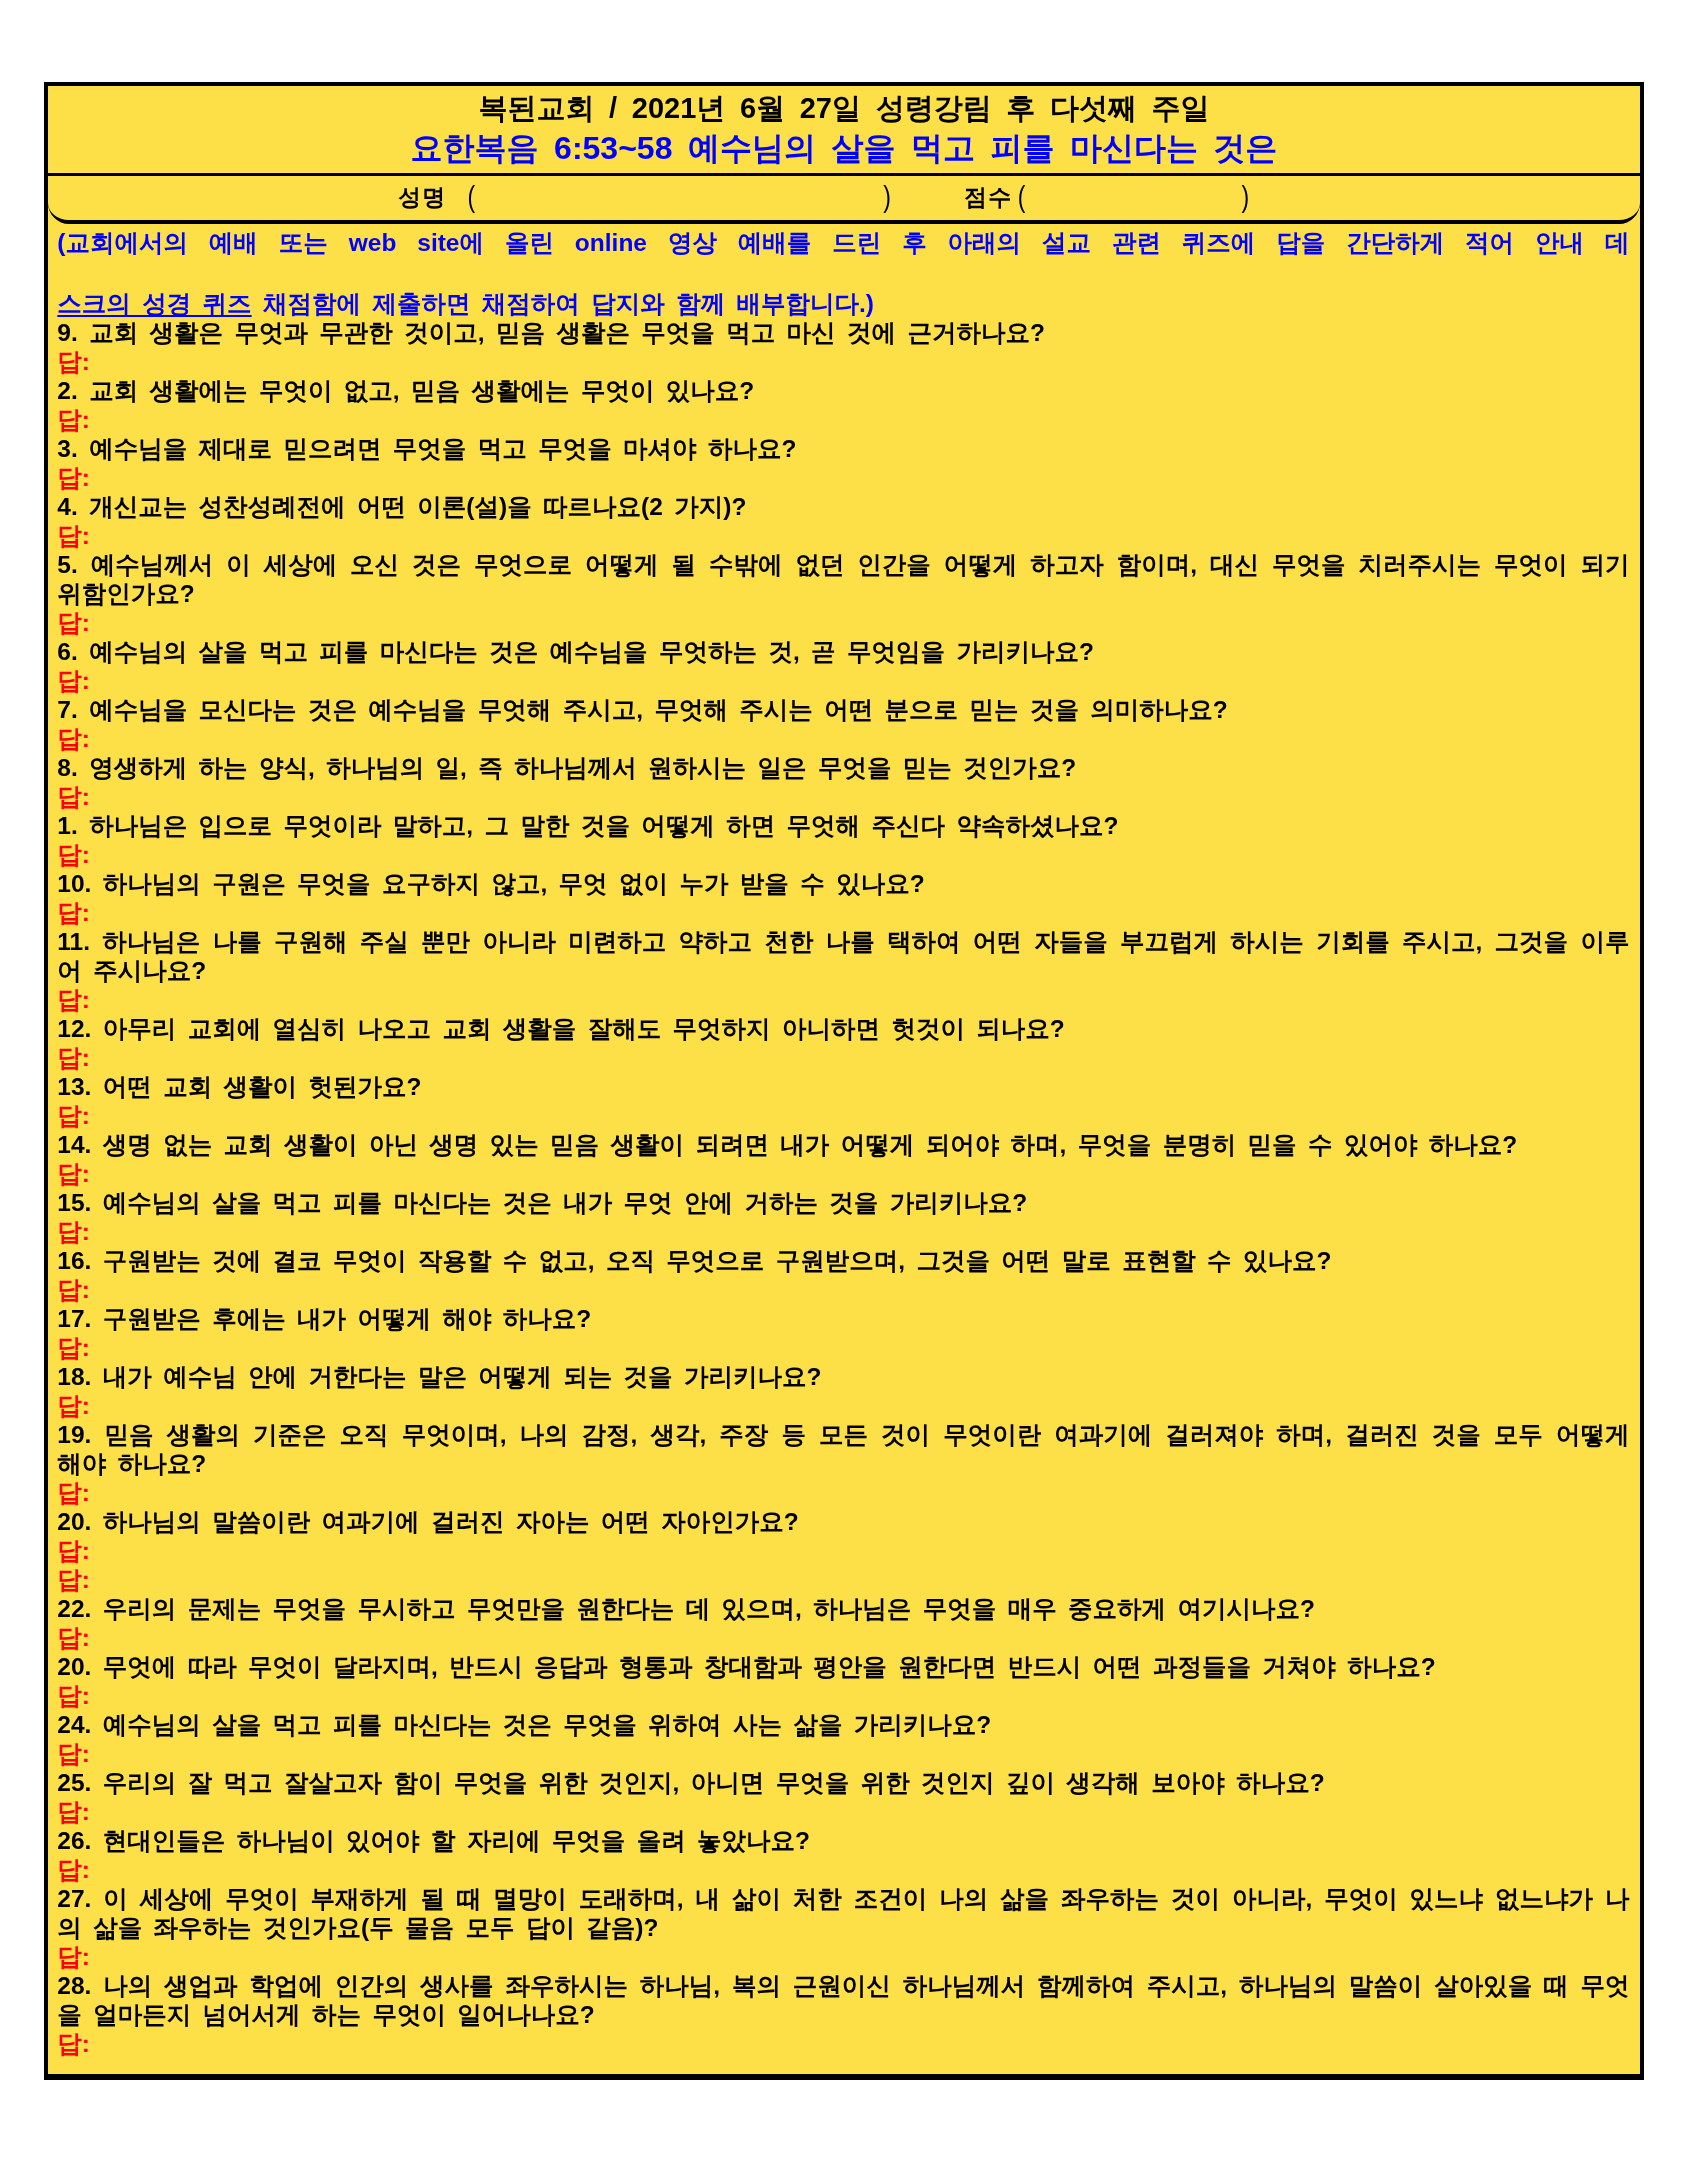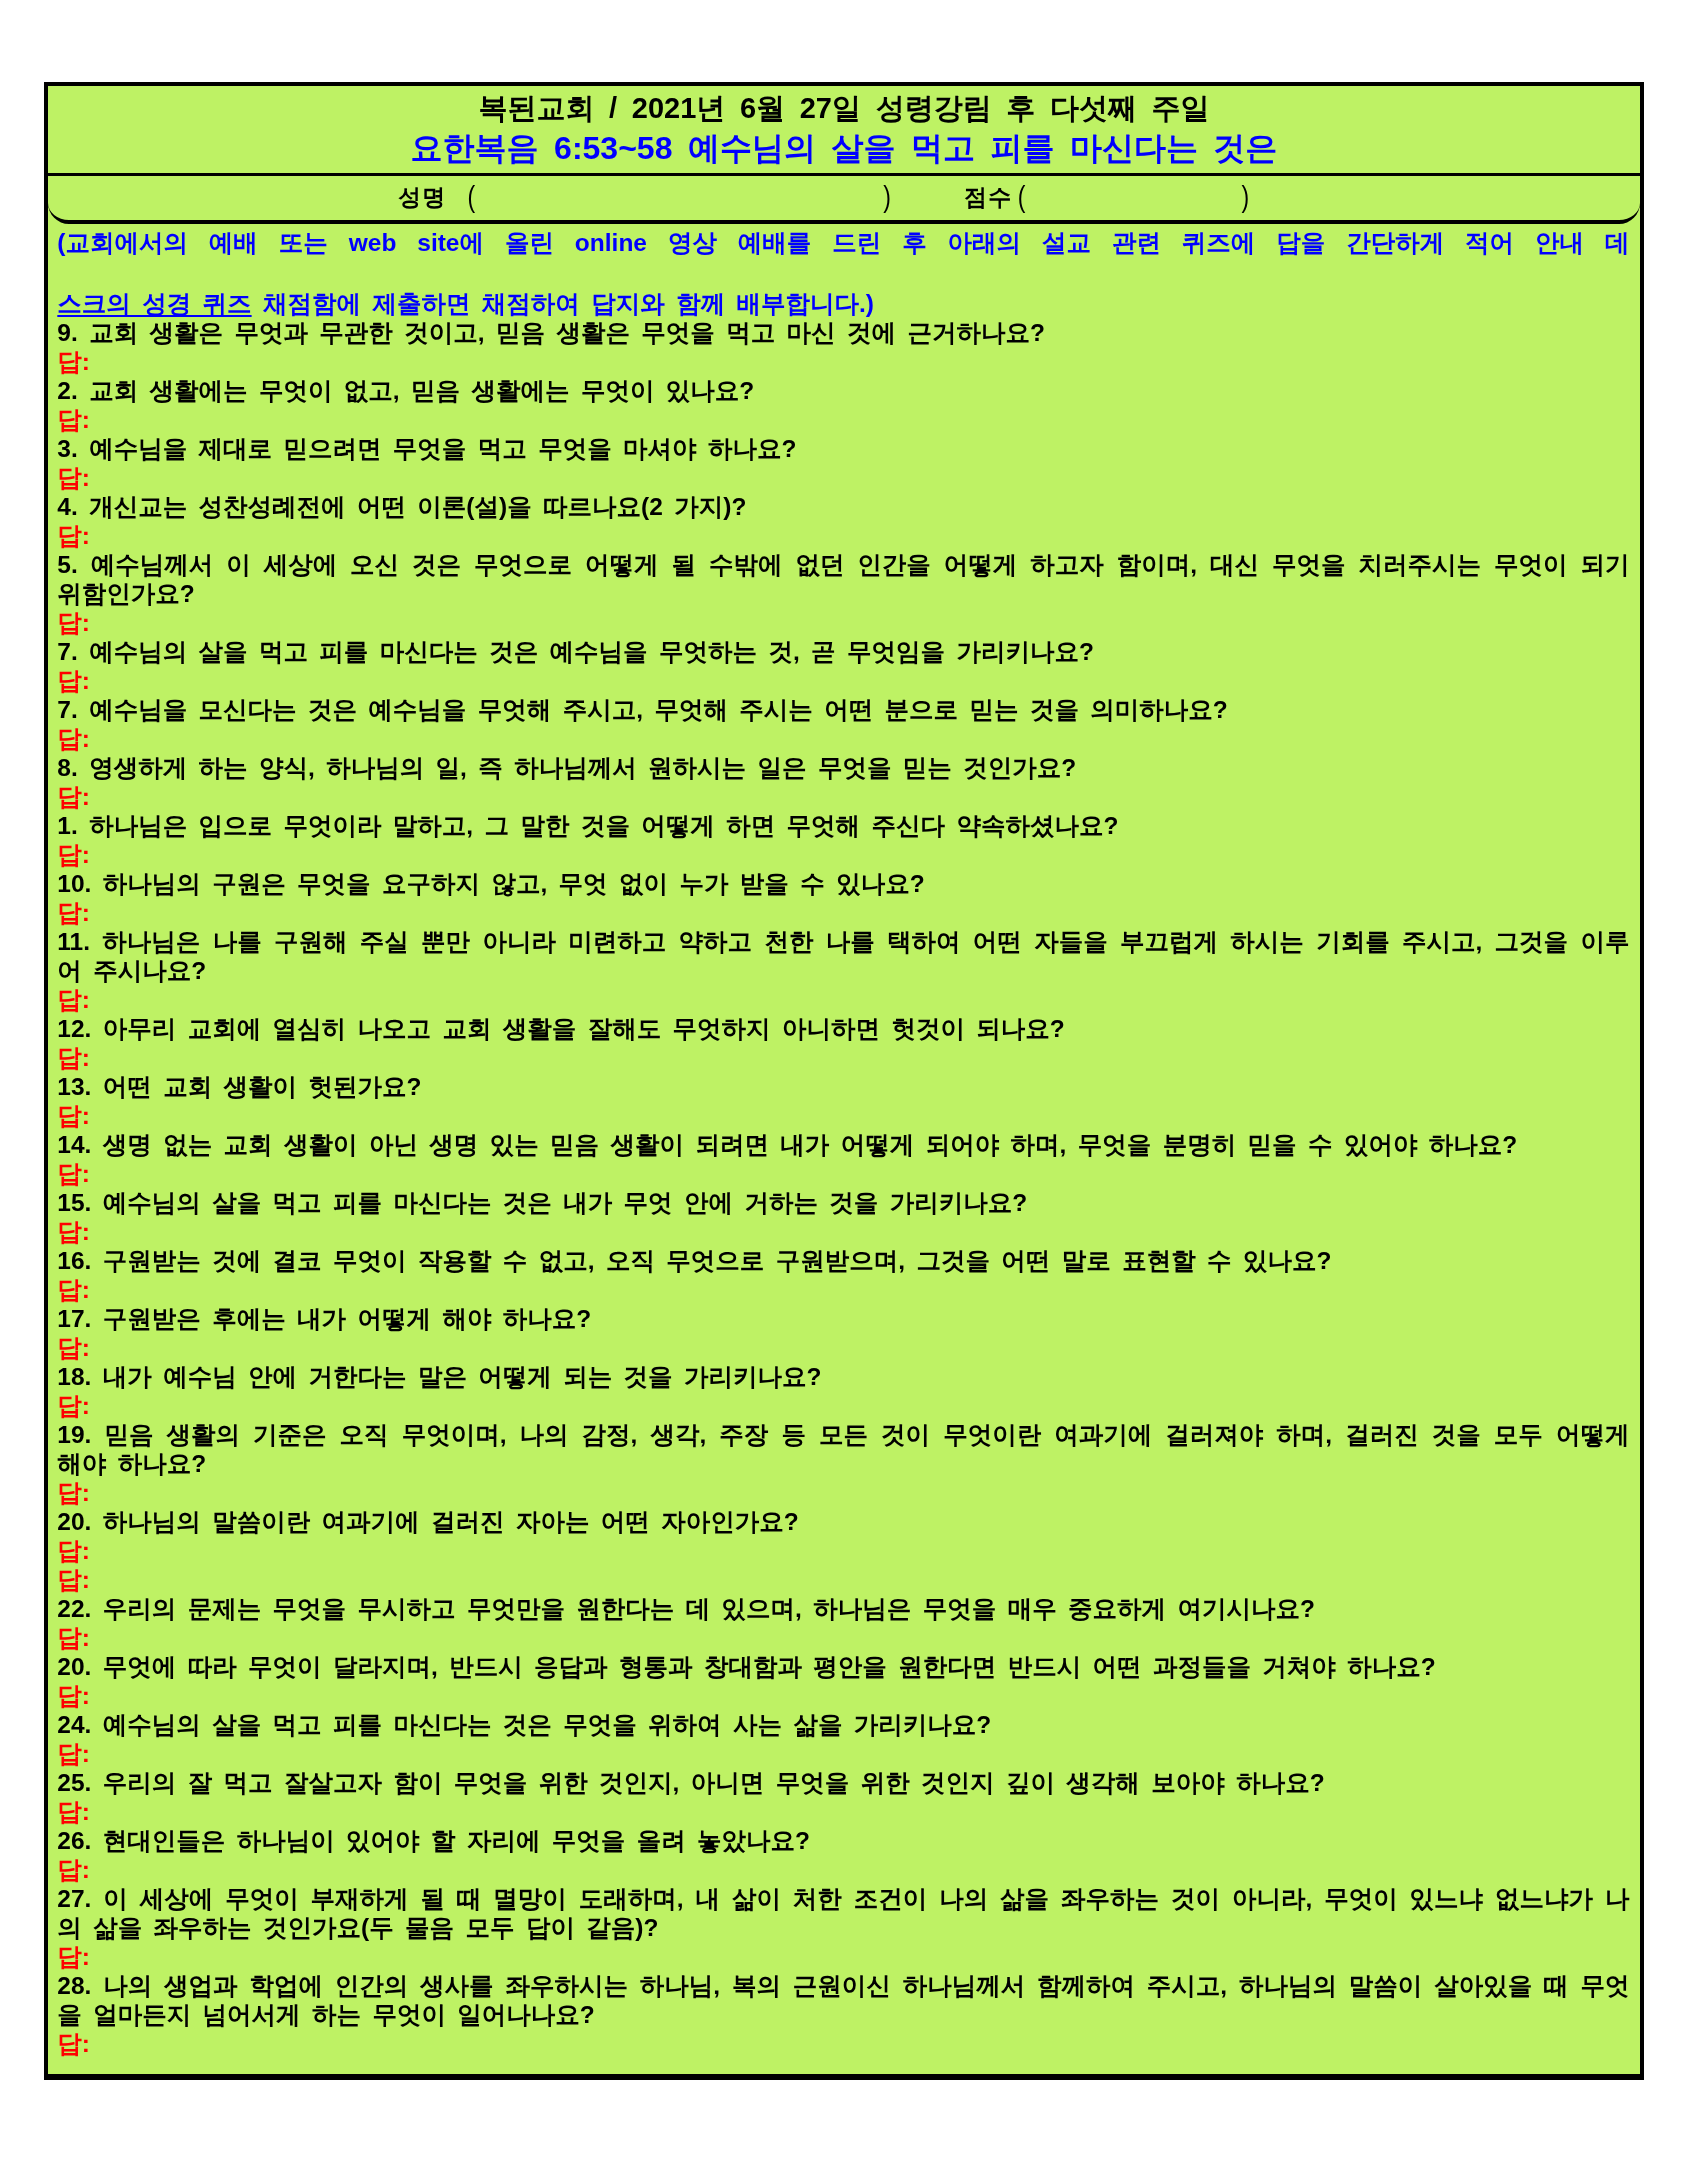--- a/index.html
+++ b/index.html
@@ -17,21 +17,21 @@
   }
   .sheet {
     position: absolute;
     left: 44px;
     top: 82px;
     width: 1600px;
     height: 1998px;
     border: 4px solid #000000;
     border-bottom-width: 6px;
     box-sizing: border-box;
-    background: #bef264;
+    background: #fde047;
     overflow: hidden;
   }
   
   .title-cell {
     height: 84px;
     border-bottom: 3.3px solid #000000;
     text-align: center;
     padding-top: 2.7px;
     overflow: hidden;
   }
@@ -139,21 +139,21 @@
         </div>
         <div>
           <div class="q">4. 개신교는 성찬성례전에 어떤 이론(설)을 따르나요(2 가지)?</div>
           <div class="ans">답:</div>
         </div>
         <div>
           <div class="q">5. 예수님께서 이 세상에 오신 것은 무엇으로 어떻게 될 수밖에 없던 인간을 어떻게 하고자 함이며, 대신 무엇을 치러주시는 무엇이 되기 위함인가요?</div>
           <div class="ans">답:</div>
         </div>
         <div>
-          <div class="q">7. 예수님의 살을 먹고 피를 마신다는 것은 예수님을 무엇하는 것, 곧 무엇임을 가리키나요?</div>
+          <div class="q">6. 예수님의 살을 먹고 피를 마신다는 것은 예수님을 무엇하는 것, 곧 무엇임을 가리키나요?</div>
           <div class="ans">답:</div>
         </div>
         <div>
           <div class="q">7. 예수님을 모신다는 것은 예수님을 무엇해 주시고, 무엇해 주시는 어떤 분으로 믿는 것을 의미하나요?</div>
           <div class="ans">답:</div>
         </div>
         <div>
           <div class="q">8. 영생하게 하는 양식, 하나님의 일, 즉 하나님께서 원하시는 일은 무엇을 믿는 것인가요?</div>
           <div class="ans">답:</div>
         </div>

